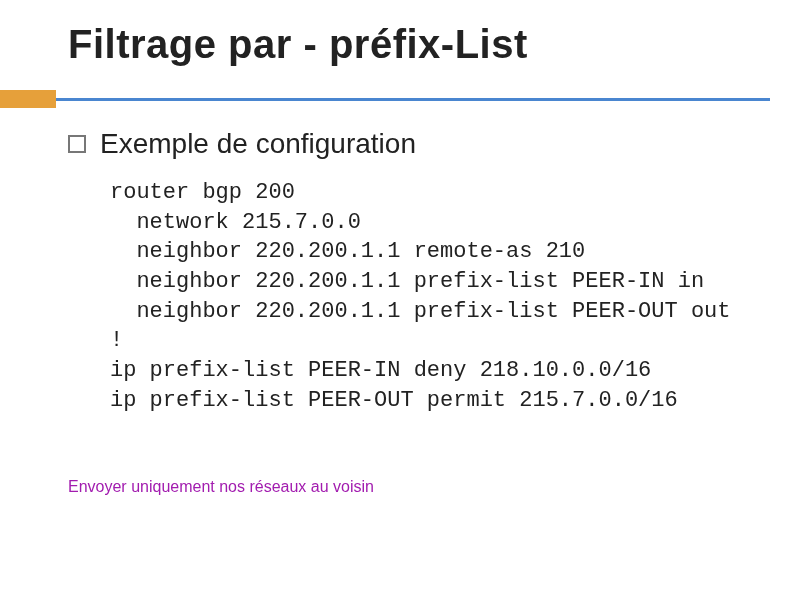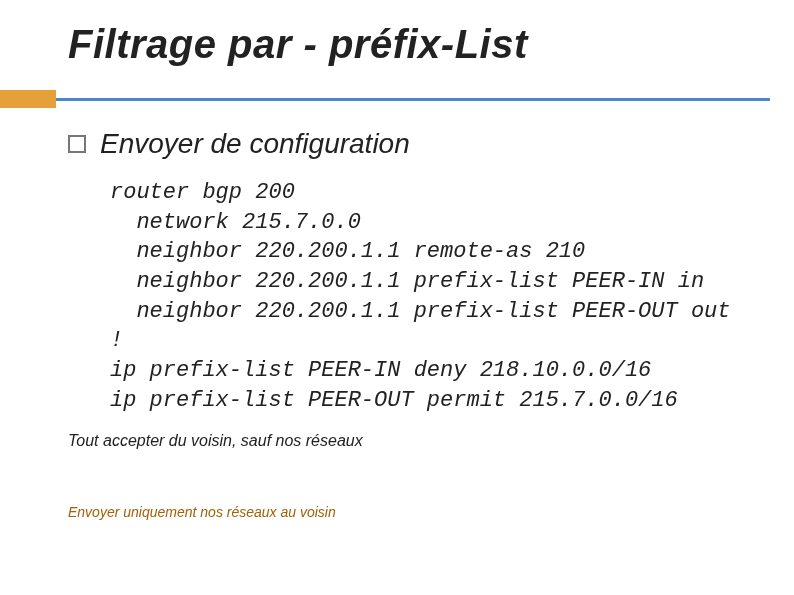--- a/index.html
+++ b/index.html
@@ -9,21 +9,20 @@
     height: 595px;
     background: #ffffff;
     font-family: Arial, Helvetica, sans-serif;
     color: #222;
   }
   .slide {
     position: relative;
     width: 794px;
     height: 595px;
     box-sizing: border-box;
-    font-style: italic;
   }
   .title {
     position: absolute;
     left: 68px;
     top: 22px;
     font-size: 40px;
     font-weight: bold;
     color: #222;
     letter-spacing: 0.5px;
   }
@@ -75,42 +74,41 @@
   .note1 {
     position: absolute;
     left: 68px;
     top: 432px;
     font-size: 16px;
     color: #222;
   }
   .note2 {
     position: absolute;
     left: 68px;
-    top: 504px;
-    font-size: 14px;
-    color: #a16207;
+    top: 478px;
+    font-size: 16px;
+    color: #a21caf;
   }
 </style>
 </head>
 <body>
 
 <div class="slide">
   <div class="title">Filtrage par  -  préfix-List</div>
   <div class="accent-bar"></div>
   <div class="rule"></div>
 
   <div class="bullet-row">
     <span class="bullet-box"></span>
-    <span class="bullet-text">Envoyer de configuration</span>
+    <span class="bullet-text">Exemple de configuration</span>
   </div>
 
   <div class="code-block">router bgp 200
   network 215.7.0.0
   neighbor 220.200.1.1 remote-as 210
   neighbor 220.200.1.1 prefix-list PEER-IN in
   neighbor 220.200.1.1 prefix-list PEER-OUT out
 !
 ip prefix-list PEER-IN deny 218.10.0.0/16
 ip prefix-list PEER-OUT permit 215.7.0.0/16</div>
 
-  <div class="note1">Tout accepter du voisin, sauf nos réseaux</div>
   <div class="note2">Envoyer uniquement nos réseaux au voisin</div>
 </div>
 
 </body></html>

